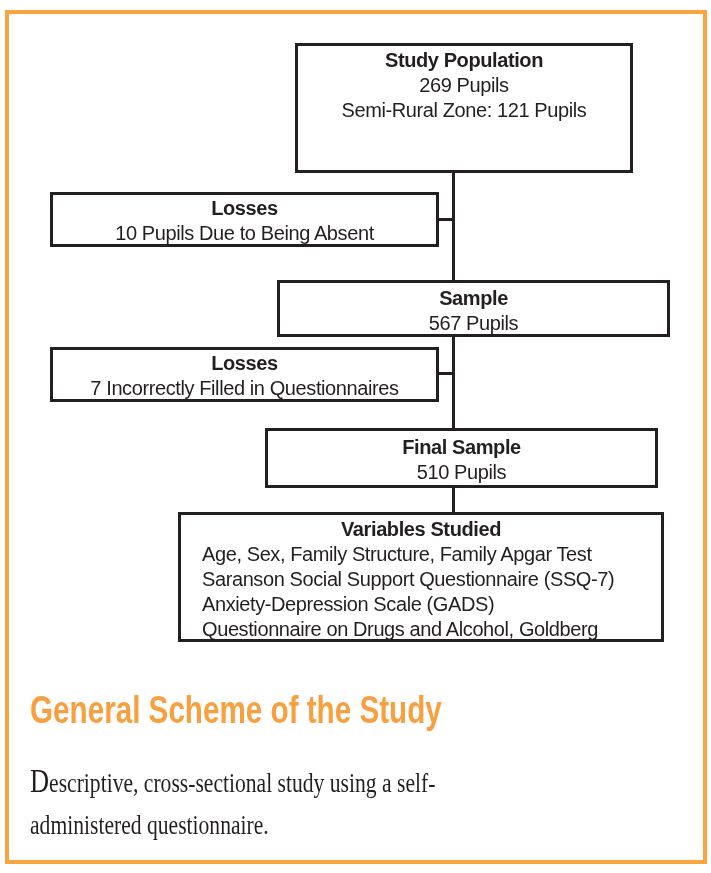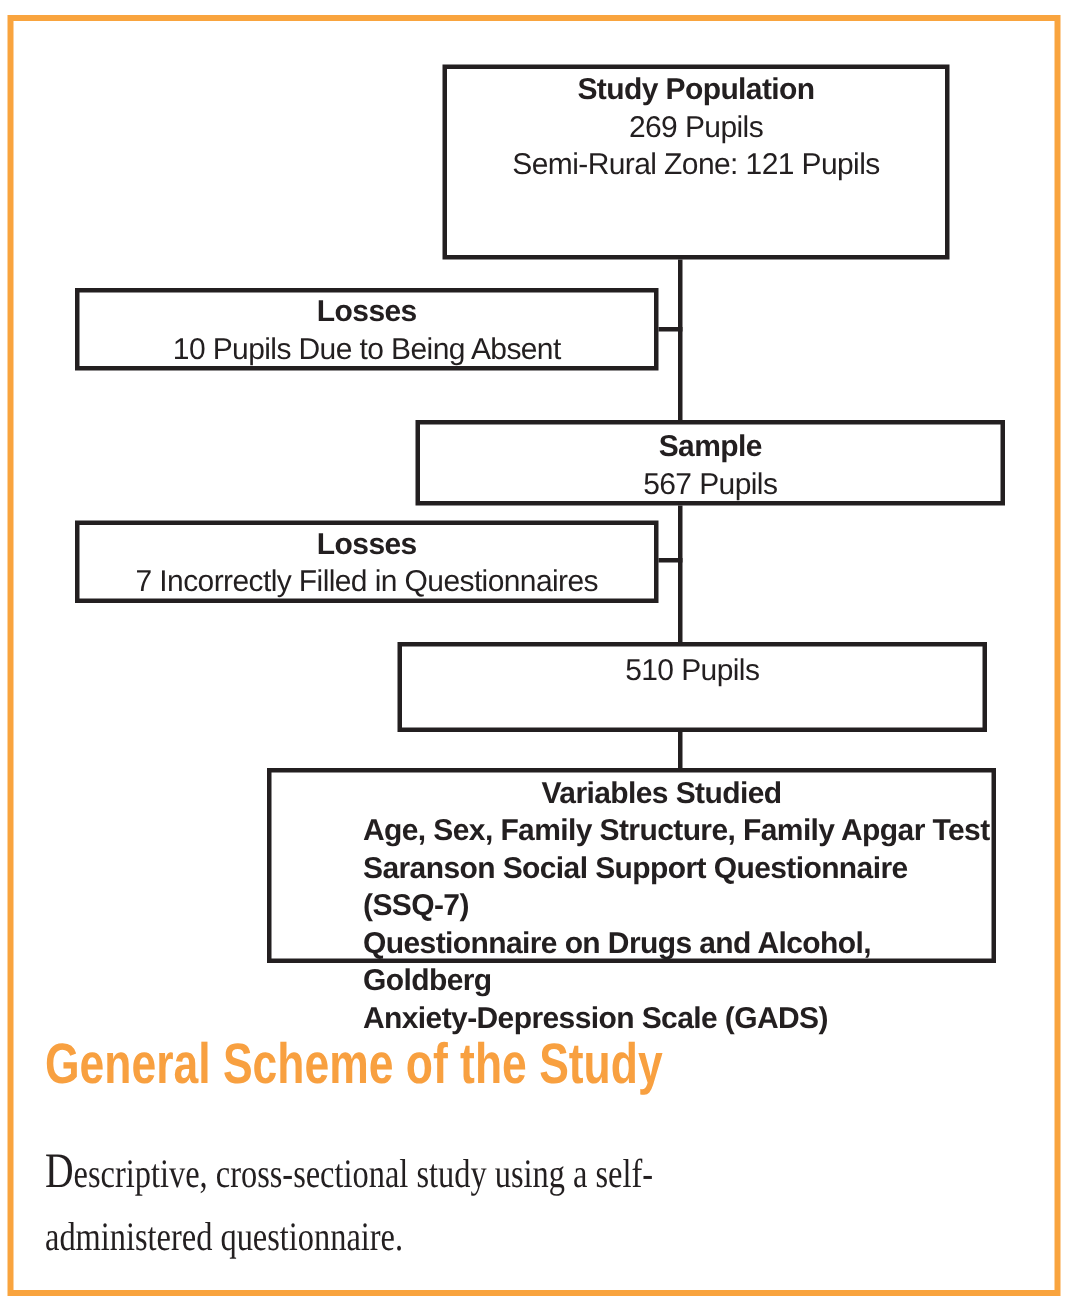--- a/index.html
+++ b/index.html
@@ -37,22 +37,22 @@
     font-size: 20px;
     line-height: 25px;
     letter-spacing: -0.4px;
   }
   .box-title { font-weight: bold; }
   .box-study    { left: 295px; top: 43px;  width: 338px; height: 130px; padding-top: 2px; }
   .box-losses1  { left: 50px;  top: 192px; width: 389px; height: 55px;  padding-top: 1px; }
   .box-sample   { left: 265px; top: 280px; width: 393px; height: 57px;  padding-top: 3px; margin-left: 12px; }
   .box-losses2  { left: 50px;  top: 347px; width: 389px; height: 55px;  padding-top: 1px; }
   .box-final    { left: 265px; top: 428px; width: 393px; height: 60px;  padding-top: 4px; }
-  .box-vars     { left: 178px; top: 512px; width: 486px; height: 130px; padding-top: 2px; padding-left: 40px; }
-  .box-vars .box-line { text-align: left; padding-left: 21px; font-weight: bold; }
+  .box-vars     { left: 178px; top: 512px; width: 486px; height: 130px; padding-top: 2px; }
+  .box-vars .box-line { text-align: left; padding-left: 21px; }
 
   
   .heading {
     position: absolute;
     left: 30px; top: 688px;
     margin: 0;
     font-size: 38px;
     line-height: 44px;
     font-weight: bold;
     color: #F8A040;
@@ -104,29 +104,30 @@
     <div class="box-title">Sample</div>
     <div class="box-line">567 Pupils</div>
   </div>
 
   <div class="box box-losses2">
     <div class="box-title">Losses</div>
     <div class="box-line">7 Incorrectly Filled in Questionnaires</div>
   </div>
 
   <div class="box box-final">
+    <div class="box-title">Final Sample</div>
     <div class="box-line">510 Pupils</div>
   </div>
 
   <div class="box box-vars">
     <div class="box-title">Variables Studied</div>
     <div class="box-line">Age, Sex, Family Structure, Family Apgar Test</div>
     <div class="box-line">Saranson Social Support Questionnaire (SSQ-7)</div>
+    <div class="box-line">Anxiety-Depression Scale (GADS)</div>
     <div class="box-line">Questionnaire on Drugs and Alcohol, Goldberg</div>
-    <div class="box-line">Anxiety-Depression Scale (GADS)</div>
   </div>
 
   <h1 class="heading">General Scheme of the Study</h1>
 
   <p class="caption">
     <span class="cap-line1" style="display:block;">Descriptive, cross-sectional study using a self-</span>
     <span style="display:block;">administered questionnaire.</span>
   </p>
 
 </div>

